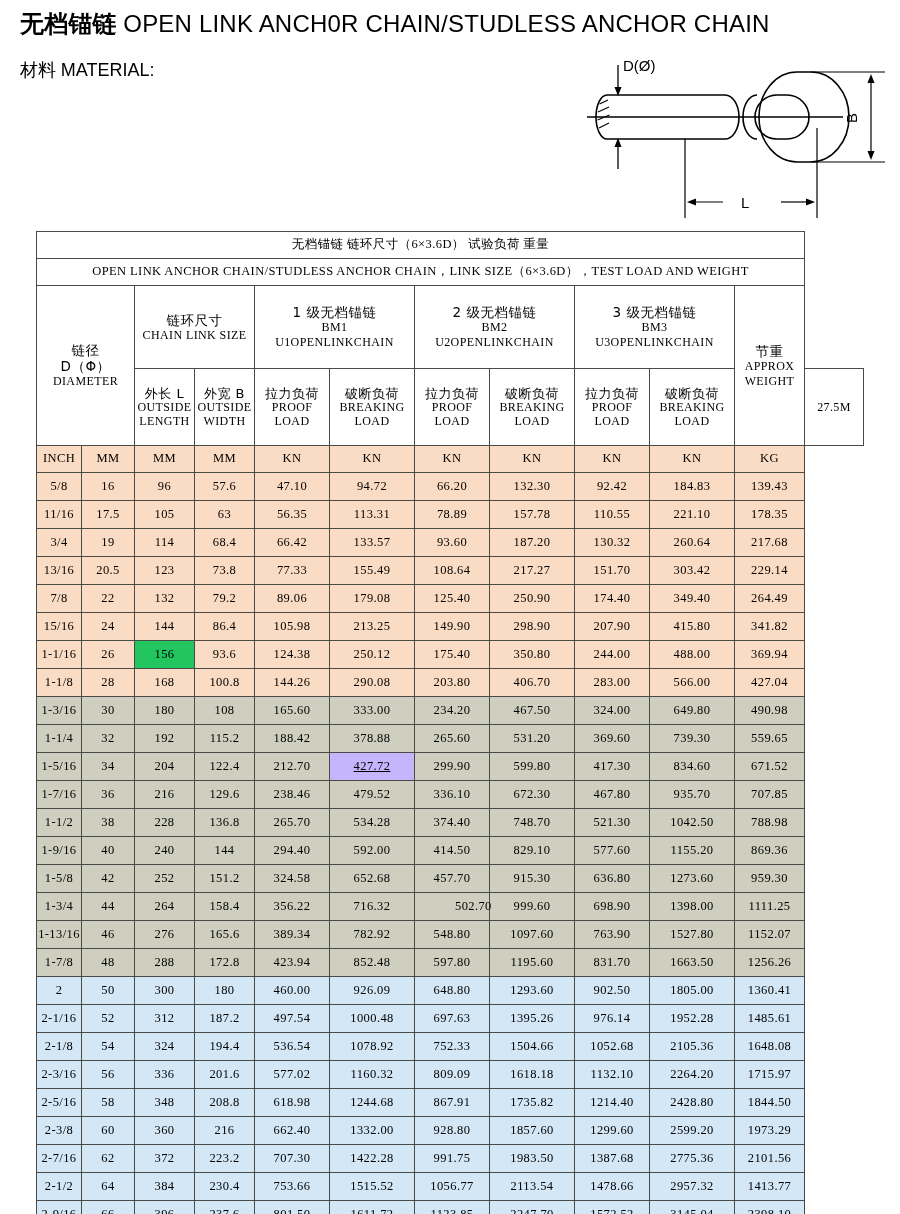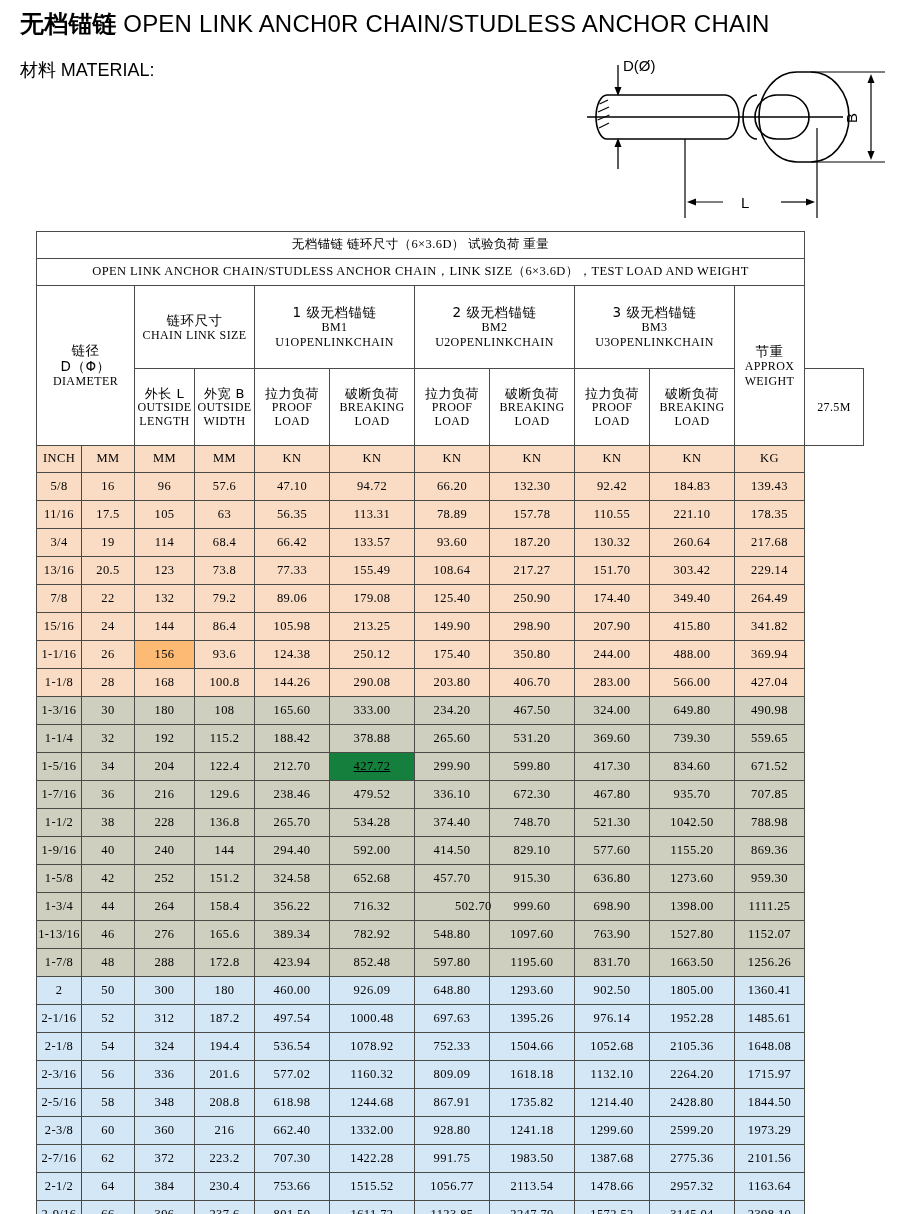--- a/index.html
+++ b/index.html
@@ -399,21 +399,21 @@
           <td class="datacell" style="background: rgb(250, 220, 196);">213.25</td>
           <td class="datacell" style="background: rgb(250, 220, 196);">149.90</td>
           <td class="datacell" style="background: rgb(250, 220, 196);">298.90</td>
           <td class="datacell" style="background: rgb(250, 220, 196);">207.90</td>
           <td class="datacell" style="background: rgb(250, 220, 196);">415.80</td>
           <td class="datacell" style="background: rgb(250, 220, 196);">341.82</td>
         </tr>
         <tr style="background: rgb(250, 220, 196);">
           <td class="datacell" style="background: rgb(250, 220, 196);">1-1/16</td>
           <td class="datacell" style="background: rgb(250, 220, 196);">26</td>
-          <td class="datacell" style="background: #fdba74;">156</td>
+          <td class="datacell" style="background: #22c55e;">156</td>
           <td class="datacell" style="background: rgb(250, 220, 196);">93.6</td>
           <td class="datacell" style="background: rgb(250, 220, 196);">124.38</td>
           <td class="datacell" style="background: rgb(250, 220, 196);">250.12</td>
           <td class="datacell" style="background: rgb(250, 220, 196);">175.40</td>
           <td class="datacell" style="background: rgb(250, 220, 196);">350.80</td>
           <td class="datacell" style="background: rgb(250, 220, 196);">244.00</td>
           <td class="datacell" style="background: rgb(250, 220, 196);">488.00</td>
           <td class="datacell" style="background: rgb(250, 220, 196);">369.94</td>
         </tr>
         <tr style="background: rgb(250, 220, 196);">
@@ -454,21 +454,21 @@
           <td class="datacell" style="background: rgb(207, 207, 192);">369.60</td>
           <td class="datacell" style="background: rgb(207, 207, 192);">739.30</td>
           <td class="datacell" style="background: rgb(207, 207, 192);">559.65</td>
         </tr>
         <tr style="background: rgb(207, 207, 192);">
           <td class="datacell" style="background: rgb(207, 207, 192);">1-5/16</td>
           <td class="datacell" style="background: rgb(207, 207, 192);">34</td>
           <td class="datacell" style="background: rgb(207, 207, 192);">204</td>
           <td class="datacell" style="background: rgb(207, 207, 192);">122.4</td>
           <td class="datacell" style="background: rgb(207, 207, 192);">212.70</td>
-          <td class="datacell" style="background: #15803d; text-decoration: underline;">427.72</td>
+          <td class="datacell" style="background: #c4b5fd; text-decoration: underline;">427.72</td>
           <td class="datacell" style="background: rgb(207, 207, 192);">299.90</td>
           <td class="datacell" style="background: rgb(207, 207, 192);">599.80</td>
           <td class="datacell" style="background: rgb(207, 207, 192);">417.30</td>
           <td class="datacell" style="background: rgb(207, 207, 192);">834.60</td>
           <td class="datacell" style="background: rgb(207, 207, 192);">671.52</td>
         </tr>
         <tr style="background: rgb(207, 207, 192);">
           <td class="datacell" style="background: rgb(207, 207, 192);">1-7/16</td>
           <td class="datacell" style="background: rgb(207, 207, 192);">36</td>
           <td class="datacell" style="background: rgb(207, 207, 192);">216</td>
@@ -625,21 +625,21 @@
           <td class="datacell" style="background: rgb(212, 231, 246);">1844.50</td>
         </tr>
         <tr style="background: rgb(212, 231, 246);">
           <td class="datacell" style="background: rgb(212, 231, 246);">2-3/8</td>
           <td class="datacell" style="background: rgb(212, 231, 246);">60</td>
           <td class="datacell" style="background: rgb(212, 231, 246);">360</td>
           <td class="datacell" style="background: rgb(212, 231, 246);">216</td>
           <td class="datacell" style="background: rgb(212, 231, 246);">662.40</td>
           <td class="datacell" style="background: rgb(212, 231, 246);">1332.00</td>
           <td class="datacell" style="background: rgb(212, 231, 246);">928.80</td>
-          <td class="datacell" style="background: rgb(212, 231, 246);">1241.18</td>
+          <td class="datacell" style="background: rgb(212, 231, 246);">1857.60</td>
           <td class="datacell" style="background: rgb(212, 231, 246);">1299.60</td>
           <td class="datacell" style="background: rgb(212, 231, 246);">2599.20</td>
           <td class="datacell" style="background: rgb(212, 231, 246);">1973.29</td>
         </tr>
         <tr style="background: rgb(212, 231, 246);">
           <td class="datacell" style="background: rgb(212, 231, 246);">2-7/16</td>
           <td class="datacell" style="background: rgb(212, 231, 246);">62</td>
           <td class="datacell" style="background: rgb(212, 231, 246);">372</td>
           <td class="datacell" style="background: rgb(212, 231, 246);">223.2</td>
           <td class="datacell" style="background: rgb(212, 231, 246);">707.30</td>
@@ -654,21 +654,21 @@
           <td class="datacell" style="background: rgb(212, 231, 246);">2-1/2</td>
           <td class="datacell" style="background: rgb(212, 231, 246);">64</td>
           <td class="datacell" style="background: rgb(212, 231, 246);">384</td>
           <td class="datacell" style="background: rgb(212, 231, 246);">230.4</td>
           <td class="datacell" style="background: rgb(212, 231, 246);">753.66</td>
           <td class="datacell" style="background: rgb(212, 231, 246);">1515.52</td>
           <td class="datacell" style="background: rgb(212, 231, 246);">1056.77</td>
           <td class="datacell" style="background: rgb(212, 231, 246);">2113.54</td>
           <td class="datacell" style="background: rgb(212, 231, 246);">1478.66</td>
           <td class="datacell" style="background: rgb(212, 231, 246);">2957.32</td>
-          <td class="datacell" style="background: rgb(212, 231, 246);">1163.64</td>
+          <td class="datacell" style="background: rgb(212, 231, 246);">1413.77</td>
         </tr>
         <tr style="background: rgb(212, 231, 246);">
           <td class="datacell" style="background: rgb(212, 231, 246);">2-9/16</td>
           <td class="datacell" style="background: rgb(212, 231, 246);">66</td>
           <td class="datacell" style="background: rgb(212, 231, 246);">396</td>
           <td class="datacell" style="background: rgb(212, 231, 246);">237.6</td>
           <td class="datacell" style="background: rgb(212, 231, 246);">801.50</td>
           <td class="datacell" style="background: rgb(212, 231, 246);">1611.72</td>
           <td class="datacell" style="background: rgb(212, 231, 246);">1123.85</td>
           <td class="datacell" style="background: rgb(212, 231, 246);">2247.70</td>

